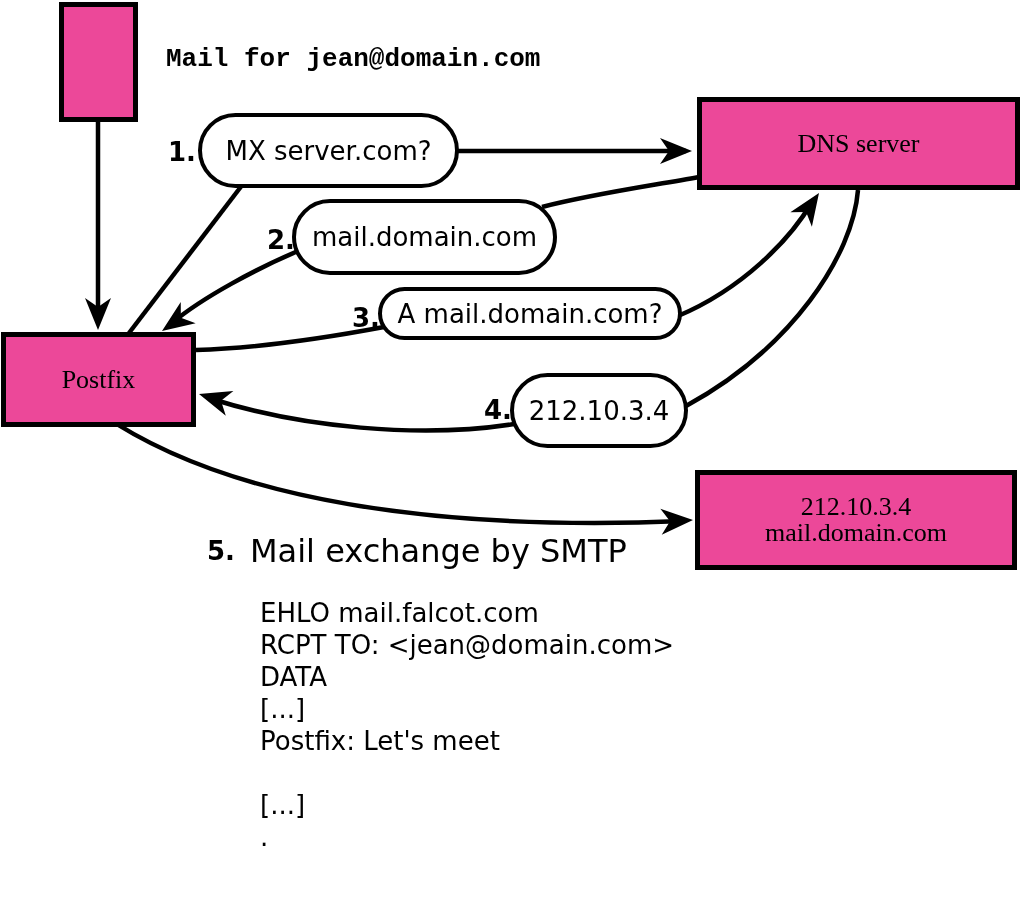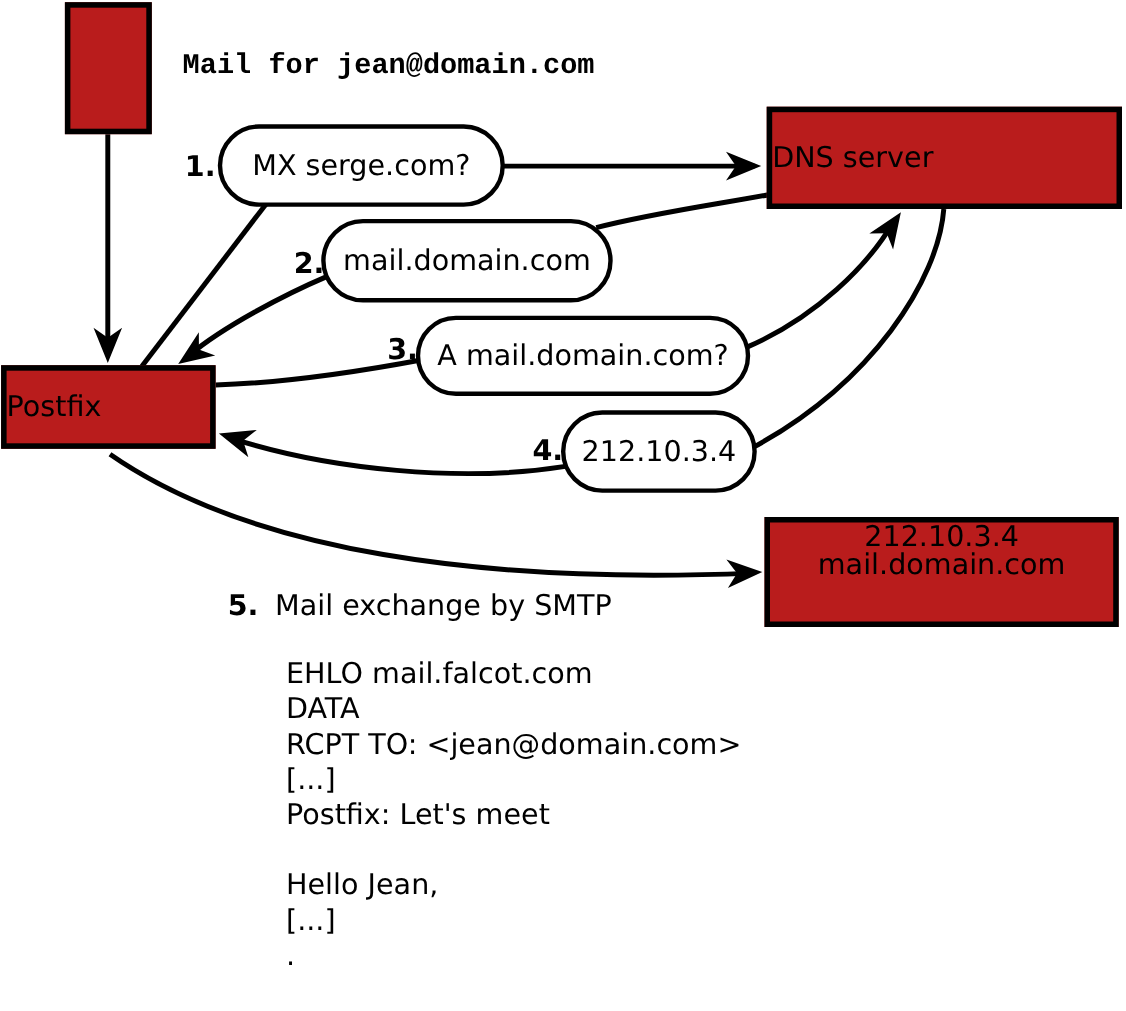--- a/index.html
+++ b/index.html
@@ -3,41 +3,41 @@
 <meta charset="utf-8">
 <style>
   html,body{margin:0;padding:0;background:#ffffff;}
   .canvas{
     position:relative;width:1024px;height:919px;background:#fff;overflow:hidden;
     font-family:"DejaVu Sans","Liberation Sans",sans-serif;color:#000;
   }
   svg.wires{position:absolute;left:0;top:0;width:1024px;height:919px;}
   svg.wires path.wire{fill:none;stroke:#000;stroke-width:4.5px;stroke-linecap:butt;}
   svg.wires path.head{fill:#000;stroke:none;}
-  .shape{position:absolute;box-sizing:border-box;background:#b91c1c;border:5px solid #000;
-         display:flex;align-items:center;text-align:center;}
+  .shape{position:absolute;box-sizing:border-box;background:#ec4899;border:5px solid #000;
+         display:flex;align-items:center;justify-content:center;text-align:center;font-family:Liberation Serif, serif;}
   .pill{position:absolute;box-sizing:border-box;background:#fff;border:4.5px solid #000;
         border-radius:999px;display:flex;align-items:center;justify-content:center;
         font-size:26px;line-height:1;white-space:nowrap;}
   .label{font-size:26px;line-height:1;}
   .num{position:absolute;font-size:26px;font-weight:bold;line-height:26px;white-space:nowrap;}
   .title{position:absolute;left:166px;top:46px;font-size:26px;font-weight:bold;line-height:26px;white-space:nowrap;font-family:Liberation Mono, monospace;}
   .envelope{left:59px;top:2px;width:79px;height:120px;}
   .dnsbox{left:697px;top:97px;width:323px;height:93px;font-size:26px;}
-  .postfixbox{left:1px;top:332px;width:195px;height:76px;font-size:26px;}
+  .postfixbox{left:1px;top:332px;width:195px;height:95px;font-size:26px;}
   .mailserverbox{left:695px;top:470px;width:322px;height:100px;flex-direction:column;font-size:26px;line-height:34px;}
-  .step5{position:absolute;left:250px;top:538px;font-size:26px;line-height:26px;white-space:nowrap;}
+  .step5{position:absolute;left:250px;top:538px;font-size:32px;line-height:26px;white-space:nowrap;}
   .num1{left:168px;top:139px;}
   .num2{left:267px;top:227px;}
   .num3{left:352px;top:305px;}
   .num4{left:484px;top:397px;}
   .num5{left:207px;top:538px;}
   .pill1{left:198px;top:113px;width:261px;height:75px;}
   .pill2{left:292px;top:199px;width:265px;height:76px;}
-  .pill3{left:378px;top:287px;width:304px;height:73px;text-align:center;}
+  .pill3{left:378px;top:287px;width:304px;height:53px;text-align:center;}
   .pill4{left:510px;top:373px;width:178px;height:75px;}
   .smtp{position:absolute;left:260px;top:597px;font-size:26px;}
   .smtp-line{height:32px;line-height:32px;white-space:pre;}
 </style>
 </head>
 <body>
 
 <div class="canvas">
 
   <svg class="wires" viewBox="0 0 1024 919">
@@ -74,21 +74,21 @@
   <div class="shape postfixbox">
     <span class="label">Postfix</span>
   </div>
 
   <div class="shape mailserverbox">
     <span class="label">212.10.3.4</span>
     <span class="label">mail.domain.com</span>
   </div>
 
   <div class="pill pill1">
-    <span>MX serge.com?</span>
+    <span>MX server.com?</span>
   </div>
   <div class="pill pill2">
     <span>mail.domain.com</span>
   </div>
   <div class="pill pill3">
     <span>A mail.domain.com?</span>
   </div>
   <div class="pill pill4">
     <span>212.10.3.4</span>
   </div>
@@ -97,23 +97,22 @@
   <div class="num num2">2.</div>
   <div class="num num3">3.</div>
   <div class="num num4">4.</div>
   <div class="num num5">5.</div>
 
   <div class="title">Mail for jean@domain.com</div>
   <div class="step5">Mail exchange by SMTP</div>
 
   <div class="smtp">
     <div class="smtp-line">EHLO mail.falcot.com</div>
+    <div class="smtp-line">RCPT TO: &lt;jean@domain.com&gt;</div>
     <div class="smtp-line">DATA</div>
-    <div class="smtp-line">RCPT TO: &lt;jean@domain.com&gt;</div>
     <div class="smtp-line">[...]</div>
     <div class="smtp-line">Postfix: Let's meet</div>
     <div class="smtp-line"></div>
-    <div class="smtp-line">Hello Jean,</div>
     <div class="smtp-line">[...]</div>
     <div class="smtp-line">.</div>
   </div>
 
 </div>
 
 </body></html>

